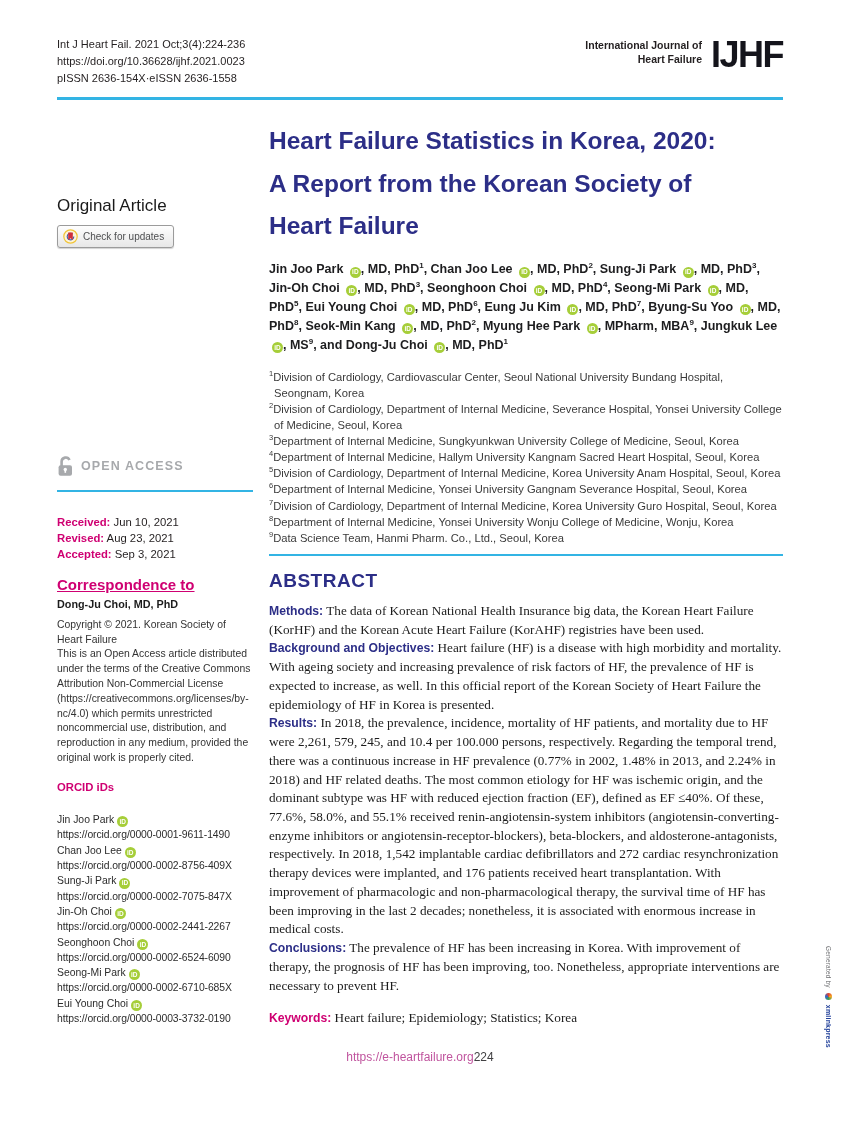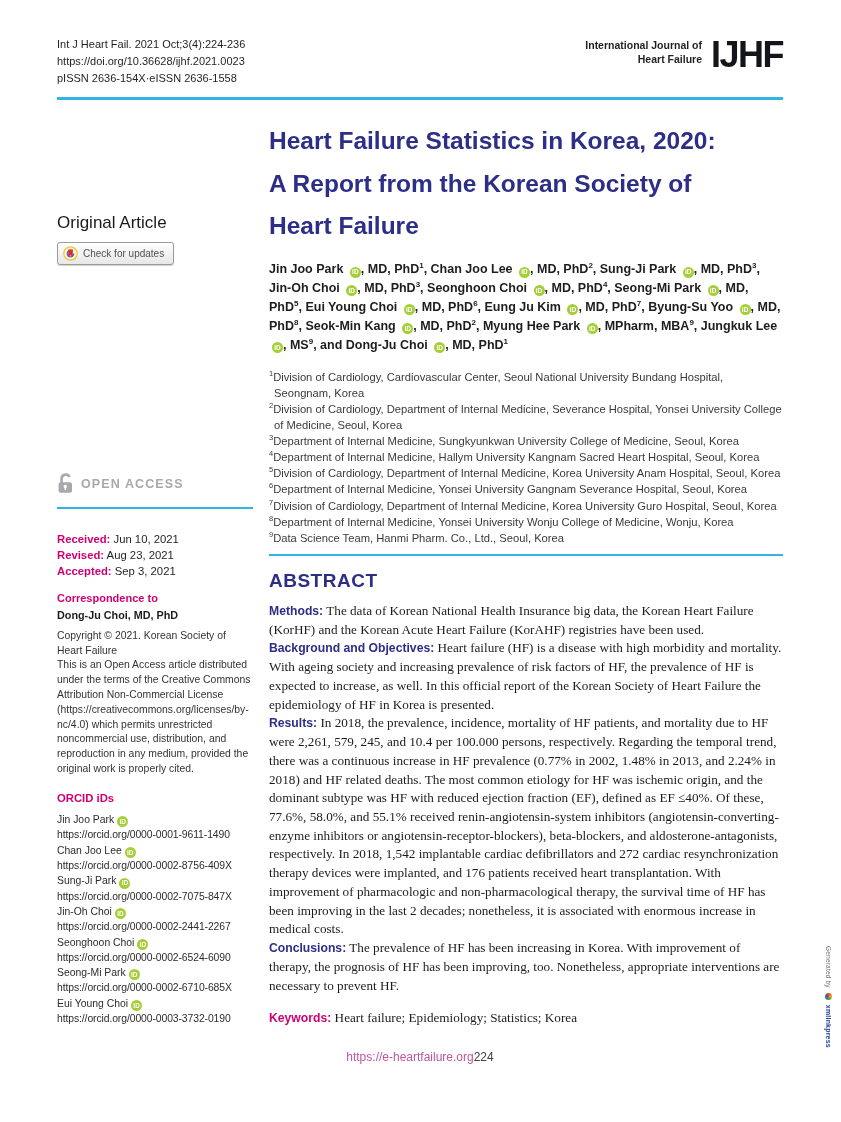--- a/index.html
+++ b/index.html
@@ -38,26 +38,26 @@
   }
   .open-access {
     display: flex; align-items: center; gap: 7px; margin-top: 208px;
     color: #a7a9ac; font-weight: bold; font-size: 12.5px; letter-spacing: 1.1px;
   }
   .oa-rule { height: 2px; background: #33b4e4; margin-top: 13px; }
 
   .dates { margin-top: 22px; font-size: 11.3px; line-height: 1.42; }
   .label-magenta { color: #cf0072; font-weight: bold; }
   .corr { margin-top: 11px; font-size: 10.6px; line-height: 1.55; color: #2c2c2c; }
-  .corr-heading { font-size: 11px; }
+  .corr-heading { font-size: 15px; text-decoration: underline; }
   .corr-name { font-weight: bold; color: #1c1c1c; font-size: 10.8px; }
   .copyright { margin-top: 5px; font-size: 10.4px; line-height: 1.42; color: #333333; }
   .copyright p { margin: 0; }
   .orcid-section { margin-top: 13px; font-size: 10.4px; line-height: 1.47; color: #2c2c2c; }
-  .orcid-heading { font-size: 11.3px; margin-bottom: 6px; }
+  .orcid-heading { font-size: 11.3px; margin-bottom: 17px; }
   .orcid-url { white-space: nowrap; letter-spacing: -0.1px; color: #2c2c2c; }
   .orcid-icon {
     display: inline-flex; width: 11px; height: 11px; border-radius: 50%;
     background: #a6ce39; color: #fff; font-size: 6.5px; font-weight: bold;
     align-items: center; justify-content: center; vertical-align: -1px;
     font-family: "Liberation Sans", sans-serif; margin-left: 3px;
   }
 
   
   .title { margin-top: 20px; font-size: 24.5px; font-weight: bold; color: #2c2e87; line-height: 1.74; }

